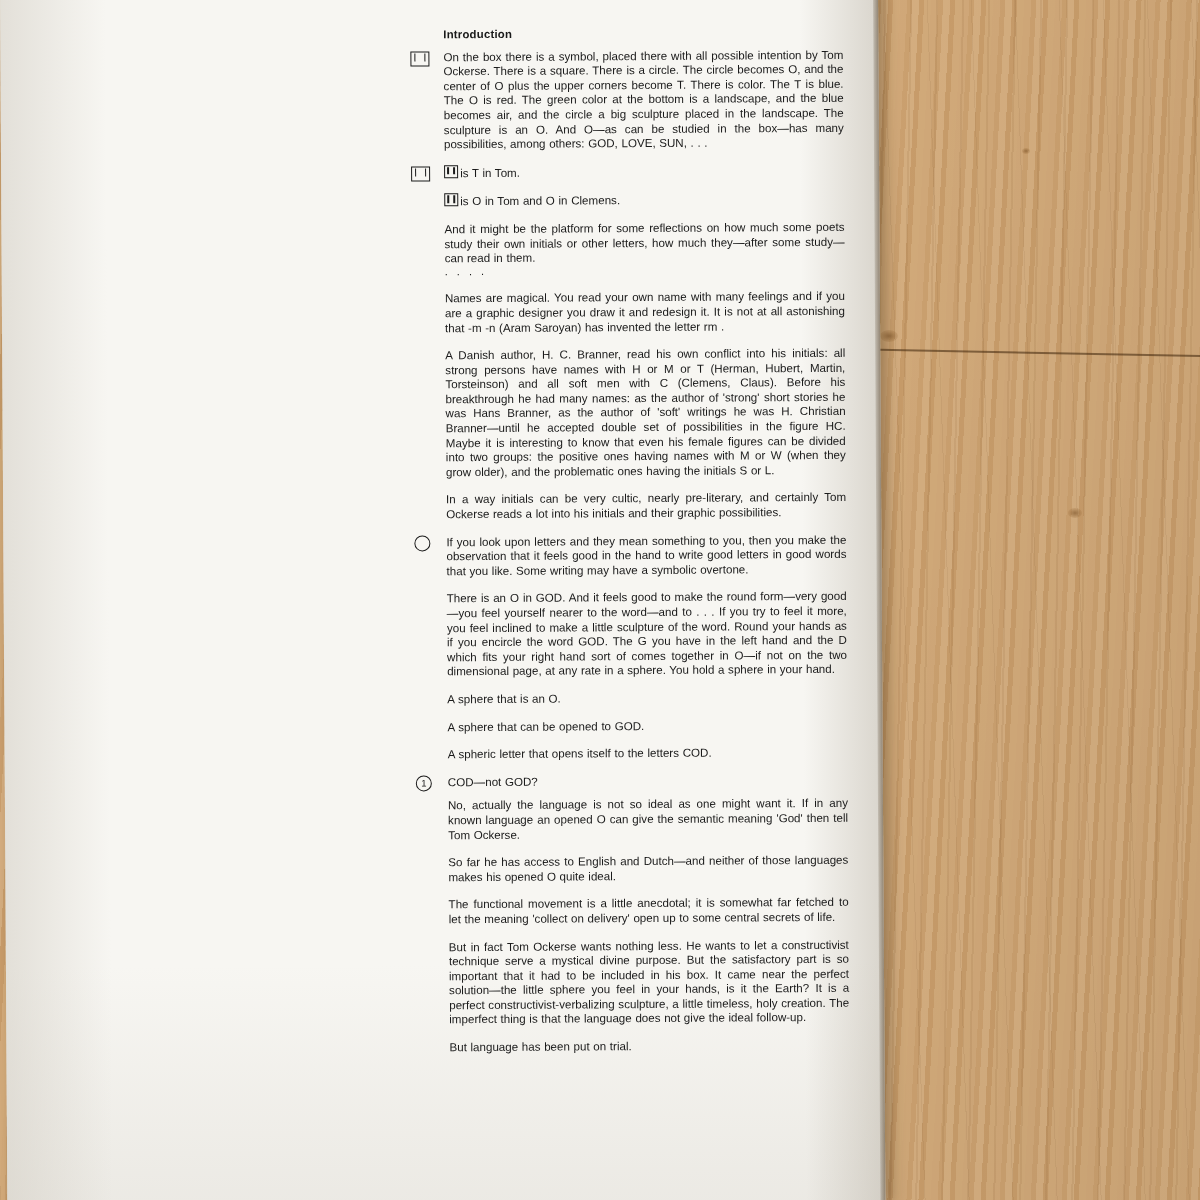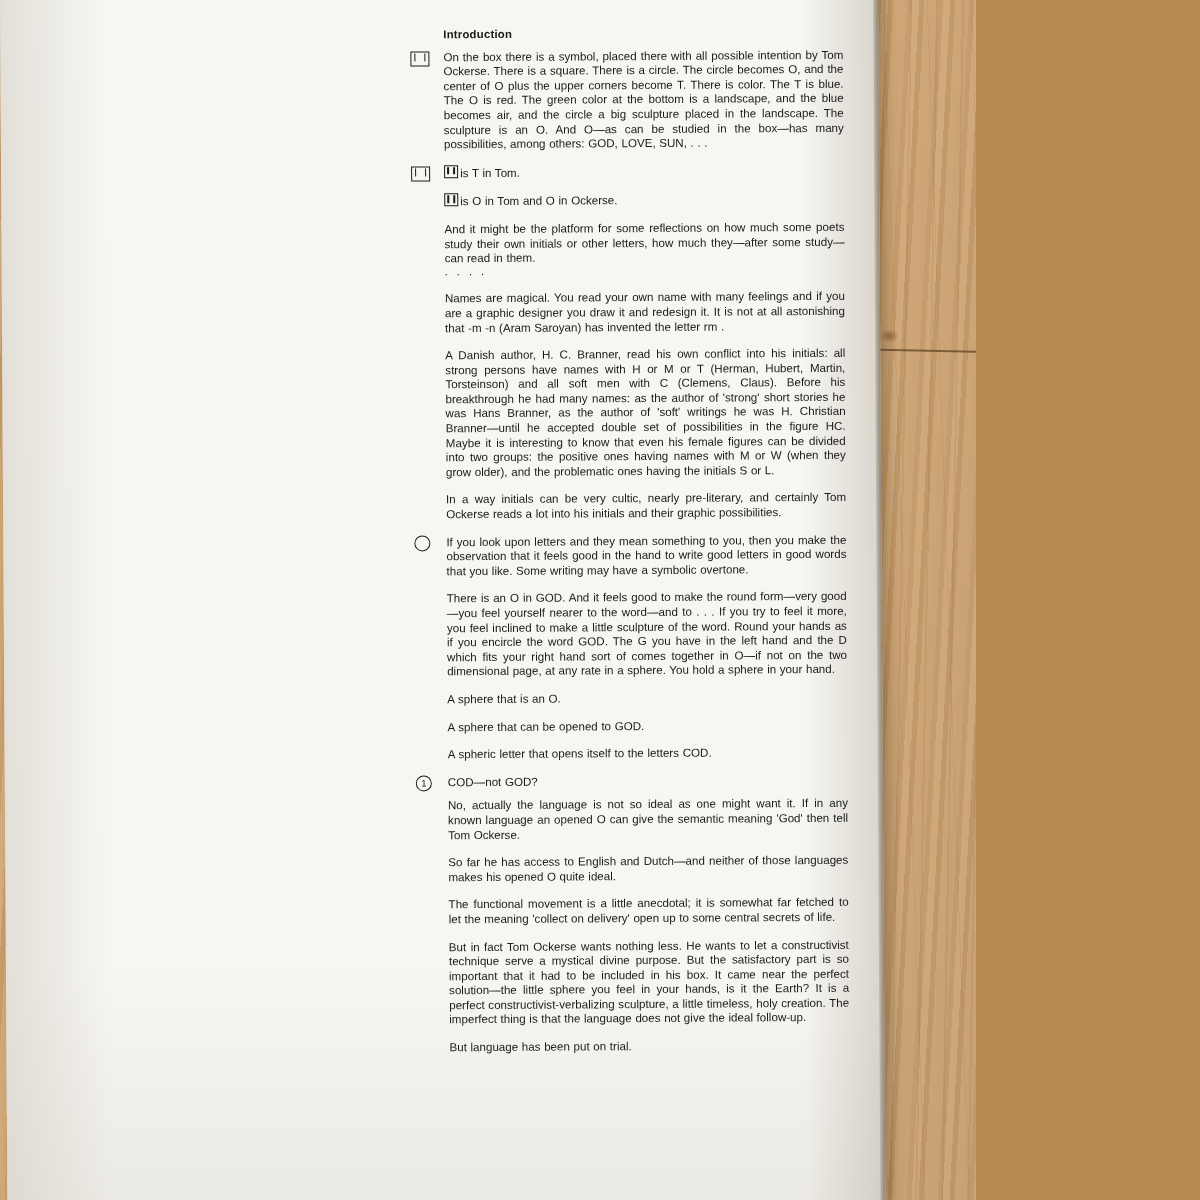--- a/index.html
+++ b/index.html
@@ -8,21 +8,21 @@
   }
   body {
     width: 1200px;
     height: 1200px;
     overflow: hidden;
     background: #b98a52;
     font-family: "Liberation Sans", sans-serif;
   }
   #scene {
     position: relative;
-    width: 976px;
+    width: 1200px;
     height: 1200px;
     overflow: hidden;
   }
 
   
   .wood {
     position: absolute;
     inset: 0;
     background:
       linear-gradient(100deg, rgba(0,0,0,0.05) 0%, rgba(0,0,0,0.0) 30%, rgba(0,0,0,0.08) 100%),
@@ -217,21 +217,21 @@
         <span class="marker square-sym"></span>
         <p class="para">On the box there is a symbol, placed there with all possible intention by Tom Ockerse. There is a square. There is a circle. The circle becomes O, and the center of O plus the upper corners become T. There is color. The T is blue. The O is red. The green color at the bottom is a landscape, and the blue becomes air, and the circle a big sculpture placed in the landscape. The sculpture is an O. And O—as can be studied in the box—has many possibilities, among others: GOD, LOVE, SUN, . . .</p>
       </div>
 
       <div class="block">
         <span class="marker square-sym"></span>
         <p class="para nojust"><span class="glyph"></span><span>is T in Tom.</span></p>
       </div>
 
       <div class="block">
-        <p class="para nojust"><span class="glyph"></span><span>is O in Tom and O in Ockerse.</span></p>
+        <p class="para nojust"><span class="glyph"></span><span>is O in Tom and O in Clemens.</span></p>
       </div>
 
       <div class="block">
         <p class="para tight">And it might be the platform for some reflections on how much some poets study their own initials or other letters, how much they—after some study—can read in them.</p>
         <p class="dots">. . . .</p>
       </div>
 
       <div class="block">
         <p class="para">Names are magical. You read your own name with many feelings and if you are a graphic designer you draw it and redesign it. It is not at all astonishing that -m -n (Aram Saroyan) has invented the letter rm .</p>
       </div>

